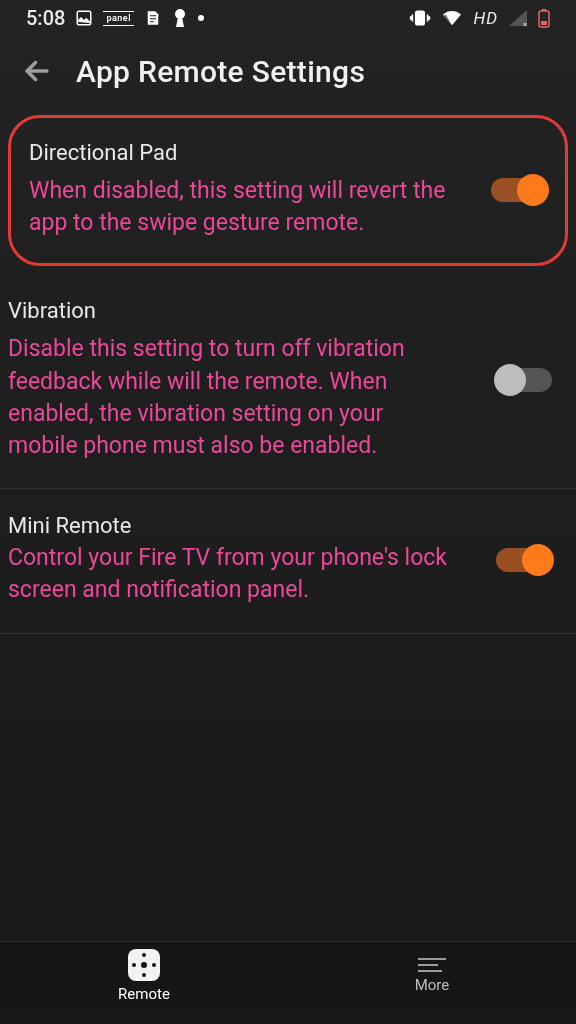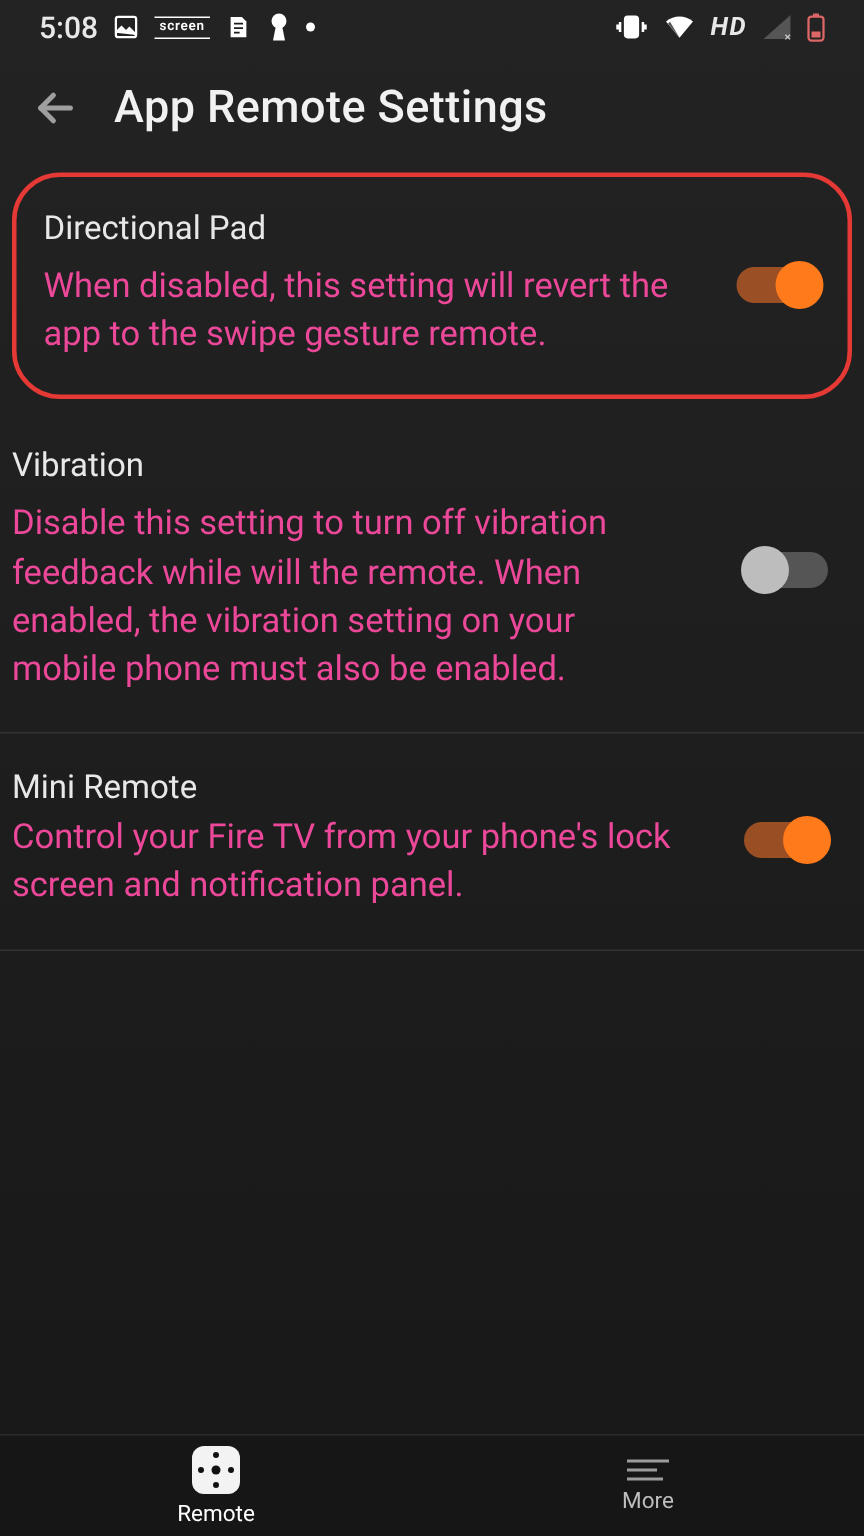--- a/index.html
+++ b/index.html
@@ -29,26 +29,25 @@
     align-items: center;
     gap: 10px;
   }
   .status-left .clock { font-size: 20px; }
   .sb-ico { color: #fff; display:inline-flex; align-items:center; justify-content:center; }
   .firetv-box {
     font-size: 9px; line-height: 9px; letter-spacing: .5px;
     padding: 2px 3px; border-top: 1px solid #fff; border-bottom: 1px solid #fff;
     font-weight: 600;
   }
-  .hd { font-weight: 700; font-style: italic; letter-spacing: 1px; font-size: 17px; }
+  .hd { font-weight: 400; font-style: italic; letter-spacing: 1px; font-size: 17px; }
 
   
   .header {
     display: flex;
-    align-items: center;
     padding: 18px 20px 26px 20px;
     gap: 22px;
   }
   .back-btn { width: 34px; height: 34px; color:#9f9f9f; }
   .title { font-size: 30px; font-weight: 500; color: #f1f1f1; letter-spacing: .3px; }
 
   
   .list { }
   .item {
     padding: 24px 24px 26px 8px;
@@ -78,21 +77,21 @@
     position: absolute; top: -4px; width: 32px; height: 32px;
     border-radius: 50%; background: #bbb;
     transition: none;
   }
   .toggle.off .knob { left: -2px; background: #bdbdbd; }
   .toggle.on  { background: rgba(255,120,40,.55); }
   .toggle.on  .knob { right: -2px; background: #ff7a1a; }
 
   
   .bottom-nav {
-    position: absolute; left: 0; right: 0; bottom: 0;
+    position: absolute; left: 0; right: 0; bottom: 15px;
     height: 68px;
     display: flex;
     border-top: 1px solid #2b2b2b;
     background: #161616;
     margin-top: 33px;
   }
   .nav-btn {
     flex: 1;
     display: flex; flex-direction: column;
     align-items: center; justify-content: center;
@@ -126,21 +125,21 @@
 
 <div class="status-bar">
   <div class="status-left">
     <span class="clock">5:08</span>
     <span class="sb-ico">
       <svg width="18" height="18" viewBox="0 0 24 24" fill="none" stroke="#fff" stroke-width="2">
           <rect x="3" y="3" width="18" height="18" rx="2"></rect>
           <path d="M3 17l5-5 4 4 3-3 6 6" fill="#fff"></path>
         </svg>
     </span>
-    <span class="sb-ico firetv-box">screen</span>
+    <span class="sb-ico firetv-box">panel</span>
     <span class="sb-ico">
       <svg width="18" height="18" viewBox="0 0 24 24" fill="#fff">
           <path d="M5 3h10l4 4v14H5z"></path>
           <path d="M8 9h8M8 13h8M8 17h5" stroke="#1b1b1b" stroke-width="1.5"></path>
         </svg>
     </span>
     <span class="sb-ico">
       <svg width="16" height="20" viewBox="0 0 16 20" fill="#fff">
           <circle cx="8" cy="6" r="5"></circle>
           <path d="M6 9h4l2 10H4z"></path>

